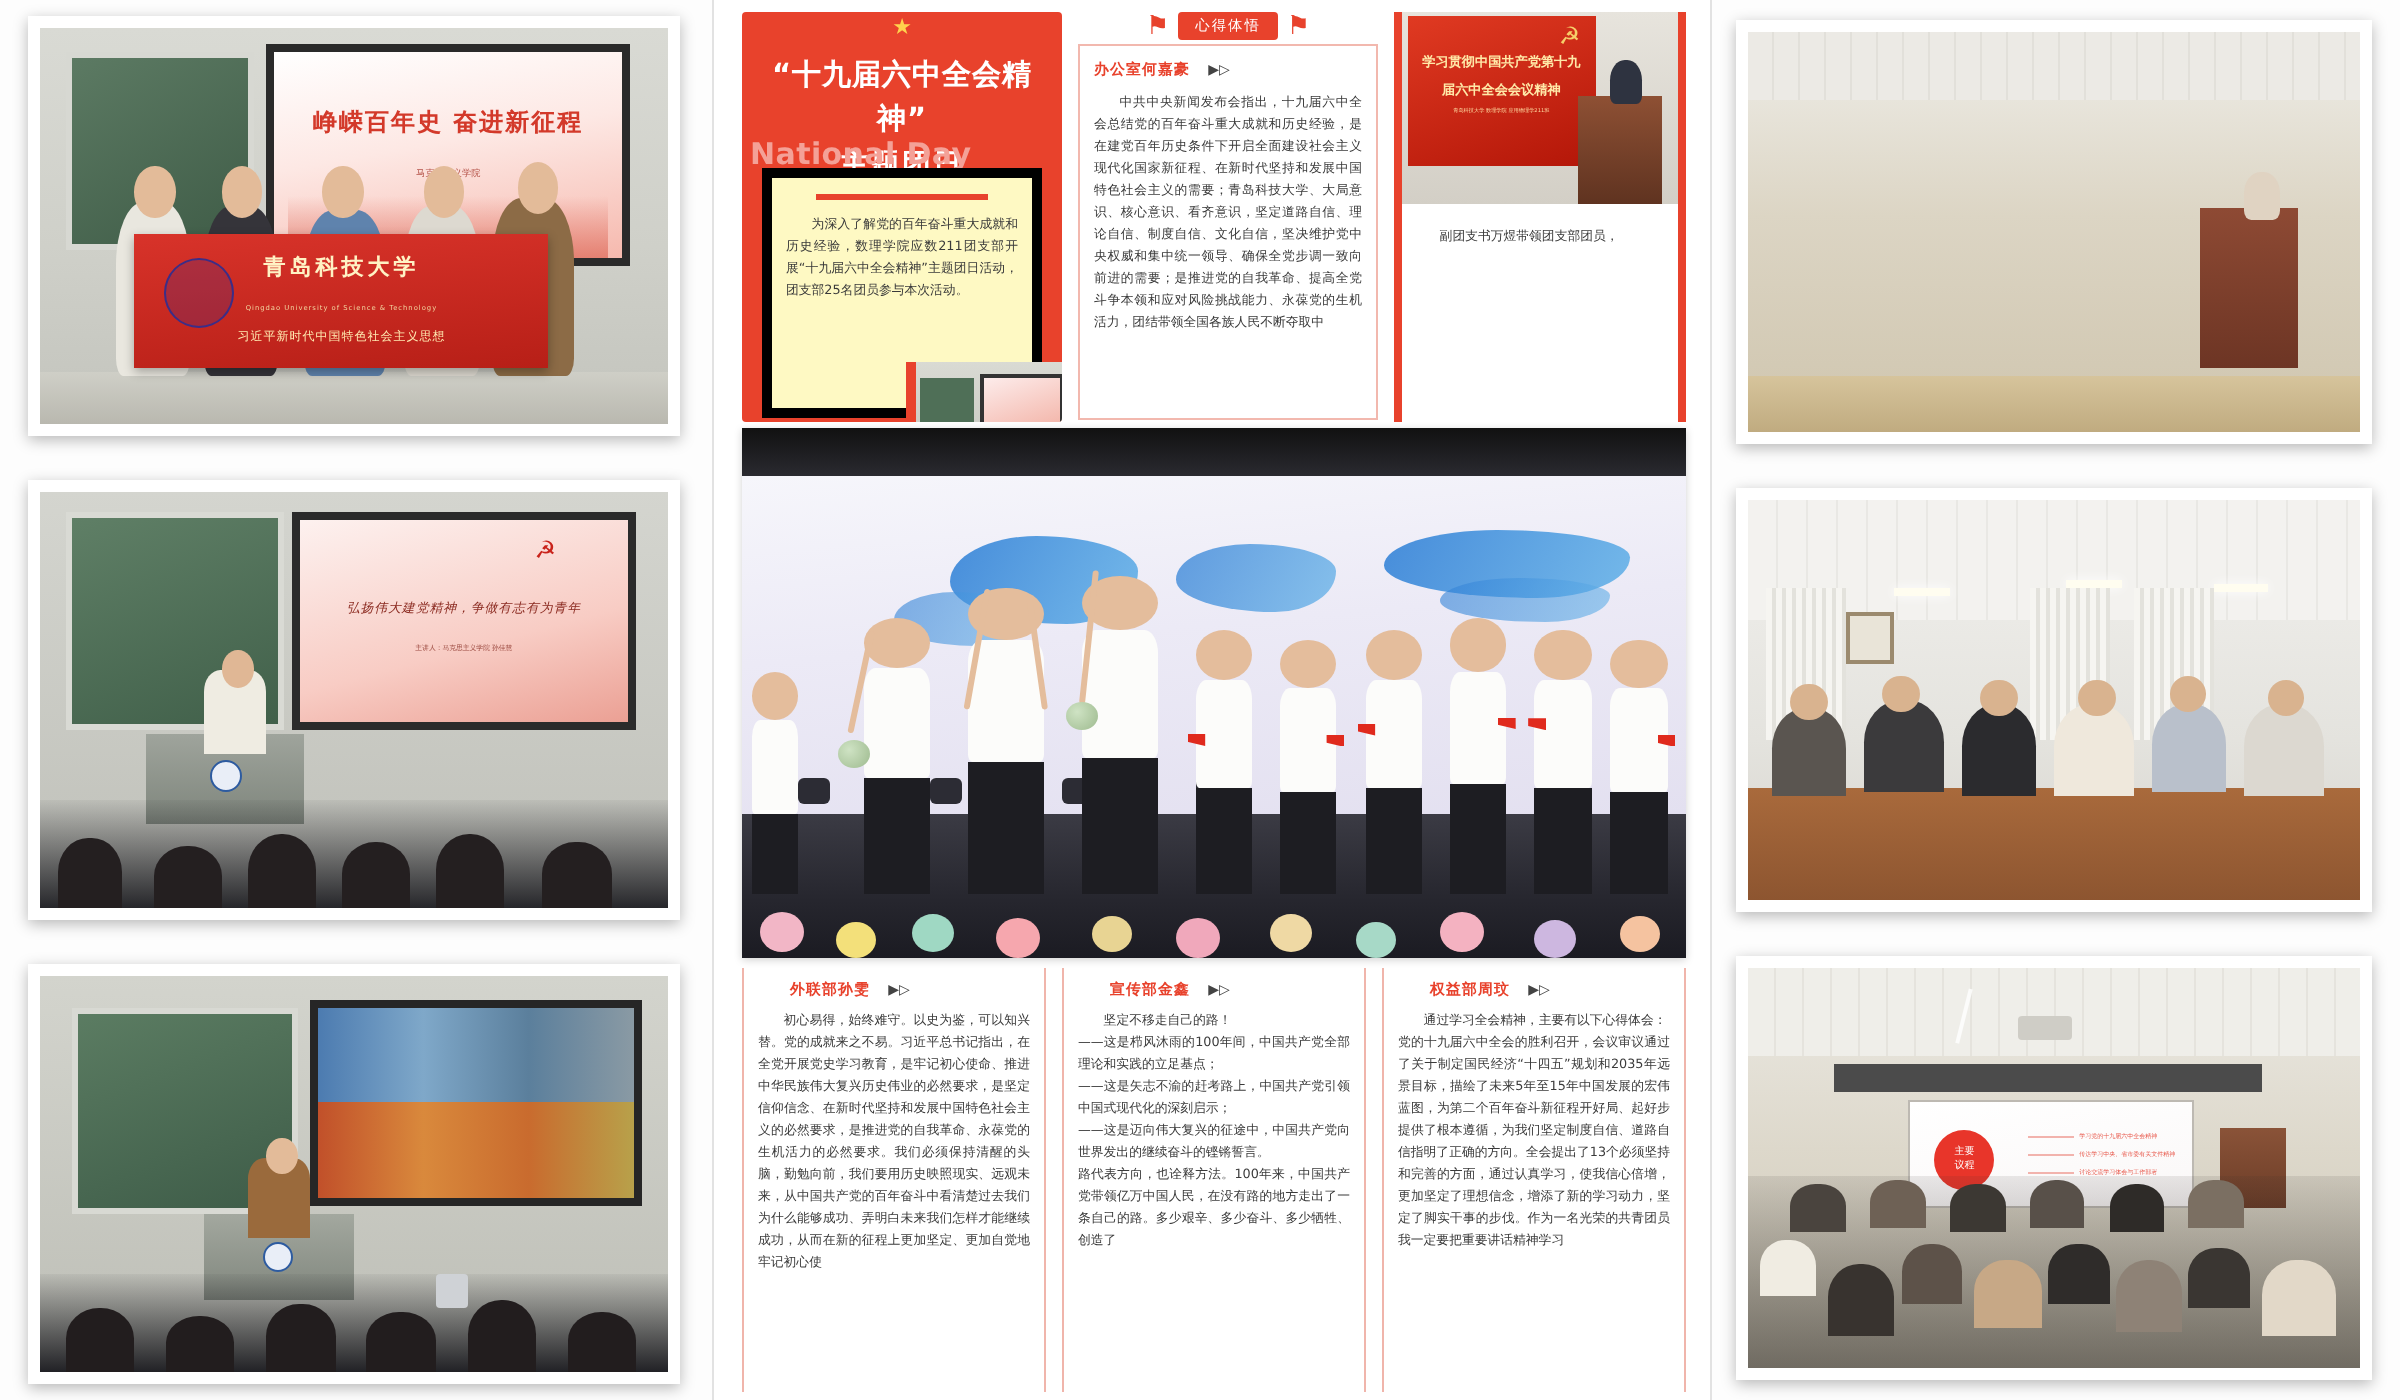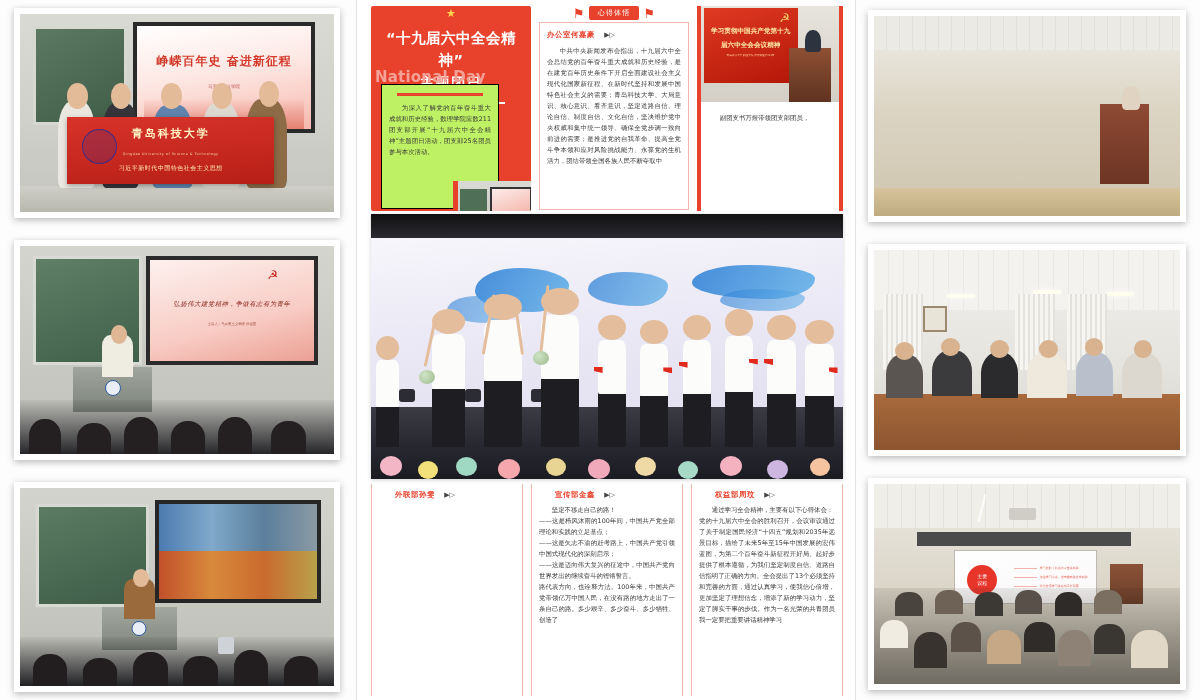--- a/index.html
+++ b/index.html
@@ -37,22 +37,22 @@
 
   
   .blk-title{ width:160px; background:#e8422c; border-radius:2px; padding:22px 8px 0; color:#fff;
               position:relative; overflow:hidden; }
   .blk-title .star{ position:absolute; top:1px; left:50%; transform:translateX(-50%); color:#ffd34d; font-size:11px;}
   .t-line1{ text-align:center; font-size:14.5px; font-weight:bold; letter-spacing:.5px; line-height:1.5;}
   .t-line2{ text-align:center; font-size:14.5px; font-weight:bold; letter-spacing:1px; line-height:1.6;}
   .t-rule{ width:108px; height:2px; background:#fff; margin:7px auto 2px; }
   .t-eng{ position:absolute; left:4px; top:62px; width:100%; font-size:15px; font-weight:bold;
           color:#f4a197; letter-spacing:.2px; }
-  .t-card{ position:absolute; left:10px; top:78px; width:118px; height:125px; background:#bef264;
-           border:1px solid #000000; padding:8px 7px 0; }
+  .t-card{ position:absolute; left:10px; top:78px; width:140px; height:125px; background:#fef9c3;
+           border:5px solid #000000; padding:8px 7px 0; }
   .t-card .bar{ width:86px; height:3px; background:#e8422c; margin:0 auto 7px; }
   .cn-body{ font-size:6.4px; line-height:1.72; color:#3a3a3a; text-align:justify; text-indent:2em;}
   .t-photo{ position:absolute; right:-4px; bottom:-26px; width:82px; height:56px;
             border-left:5px solid #e8422c; overflow:hidden; }
 
   
   .blk-note{ width:150px; position:relative; padding-top:16px; }
   .badge-wrap{ position:absolute; top:0; left:0; width:100%; display:flex; justify-content:center; align-items:center; gap:4px;}
   .badge{ background:#e8422c; color:#fff; font-size:7.2px; padding:2px 9px; border-radius:2px; letter-spacing:1px;}
   .lantern{ color:#e8422c; font-size:13px; line-height:1; }
@@ -485,20 +485,21 @@
           <div class="bal" style="left:93%;bottom:1%;width:20px;height:18px;background:#f5c3a0;"></div>
         </div>
       </div>
 
       <div class="bot-band">
         <div class="bot-col">
           <div class="bot-head">
             <span>外联部孙雯</span>
             <span class="mark">▶▷</span>
           </div>
+          <div class="cn-body">初心易得，始终难守。以史为鉴，可以知兴替。党的成就来之不易。习近平总书记指出，在全党开展党史学习教育，是牢记初心使命、推进中华民族伟大复兴历史伟业的必然要求，是坚定信仰信念、在新时代坚持和发展中国特色社会主义的必然要求，是推进党的自我革命、永葆党的生机活力的必然要求。我们必须保持清醒的头脑，勤勉向前，我们要用历史映照现实、远观未来，从中国共产党的百年奋斗中看清楚过去我们为什么能够成功、弄明白未来我们怎样才能继续成功，从而在新的征程上更加坚定、更加自觉地牢记初心使</div>
         </div>
         <div class="bot-col">
           <div class="bot-head">
             <span>宣传部金鑫</span>
             <span class="mark">▶▷</span>
           </div>
           <div class="cn-body" style="white-space:pre-line">坚定不移走自己的路！
 ——这是栉风沐雨的100年间，中国共产党全部理论和实践的立足基点；
 ——这是矢志不渝的赶考路上，中国共产党引领中国式现代化的深刻启示；
 ——这是迈向伟大复兴的征途中，中国共产党向世界发出的继续奋斗的铿锵誓言。

